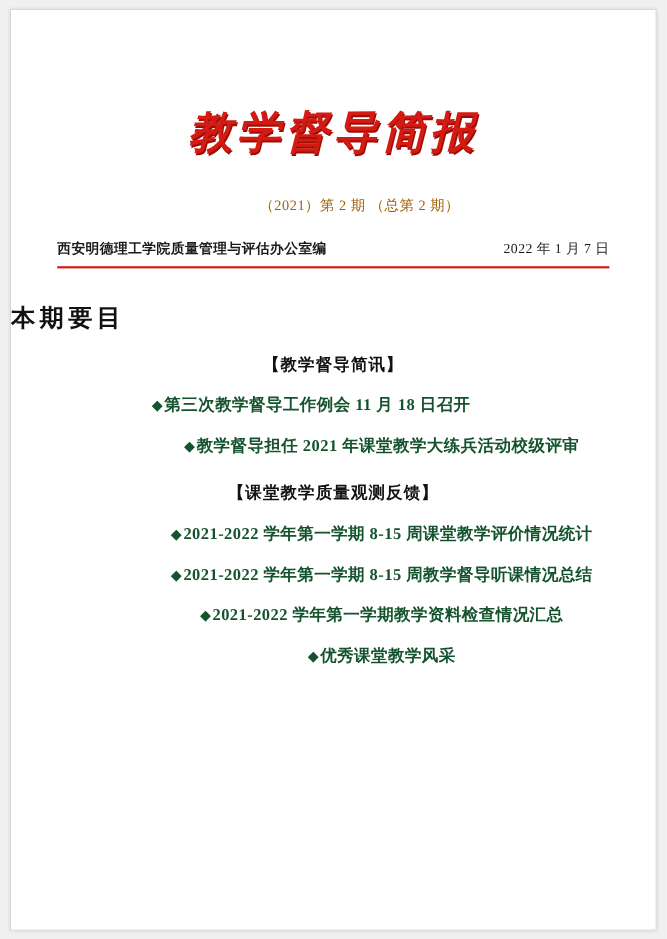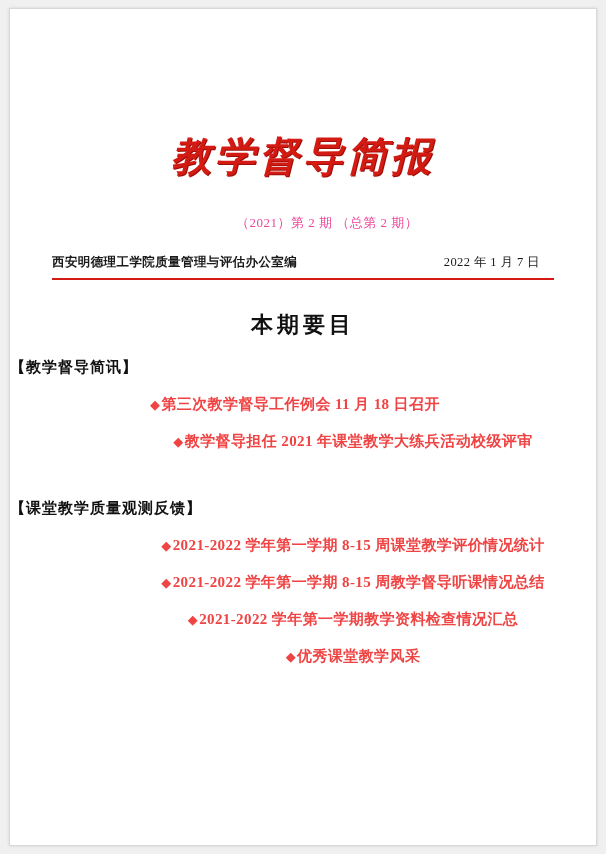--- a/index.html
+++ b/index.html
@@ -18,40 +18,40 @@
     height: 838px;
     margin: 8px auto;
     background: #ffffff;
     border: 1px solid #d8d8d8;
     box-shadow: 0 0 3px rgba(0,0,0,0.12);
     box-sizing: border-box;
     overflow: hidden;
   }
   .masthead {
     text-align: center;
-    margin-top: 120px;
+    margin-top: 84px;
     font-family: "DejaVu Serif", "Liberation Serif", serif;
     font-size: 40px;
     font-weight: bold;
     font-style: italic;
     letter-spacing: 4px;
     color: #d31b13;
     text-shadow: 1px 1px 0 #9c0d07;
   }
   .issue-line {
     text-align: center;
     margin-top: 30px;
     font-size: 13px;
-    color: #ec4899;
+    color: #a16207;
     letter-spacing: 0.5px;
     padding-left: 48px;
   }
   .imprint {
     position: relative;
-    margin: 22px 56px 0 42px;
+    margin: 22px 42px 0 42px;
     display: flex;
     justify-content: space-between;
     align-items: flex-end;
     font-size: 12.5px;
     color: #1a1a1a;
     padding-bottom: 7px;
   }
   .imprint .publisher {
     font-weight: bold;
     letter-spacing: 0.4px;
@@ -59,48 +59,48 @@
   .imprint .date {
     letter-spacing: 0.4px;
     text-align: center;
   }
   .rule {
     margin: 0 42px;
     height: 2px;
     background: #d31b13;
   }
   .section-title {
-    text-align: center;
     margin-top: 30px;
     font-size: 22px;
     font-weight: bold;
     letter-spacing: 4px;
     color: #111;
   }
   .group-heading {
+    text-align: center;
     margin-top: 18px;
     font-size: 15px;
     font-weight: bold;
     letter-spacing: 1px;
     color: #111;
   }
   .group-heading.second {
-    margin-top: 48px;
+    margin-top: 24px;
   }
   .entry-list {
     margin: 0;
     padding: 0;
     list-style: none;
   }
   .entry {
-    margin: 18px 0 0 12px;
+    margin: 18px 0 0 0;
     padding: 0 40px 0 128px;
     font-size: 15px;
     font-weight: bold;
-    color: #ef4444;
+    color: #14532d;
     letter-spacing: 0.4px;
     white-space: nowrap;
   }
   .entry.wide {
     padding-left: 128px;
     text-align: center;
   }
   .entry .bullet {
     font-size: 13px;
     margin-right: 1px;

